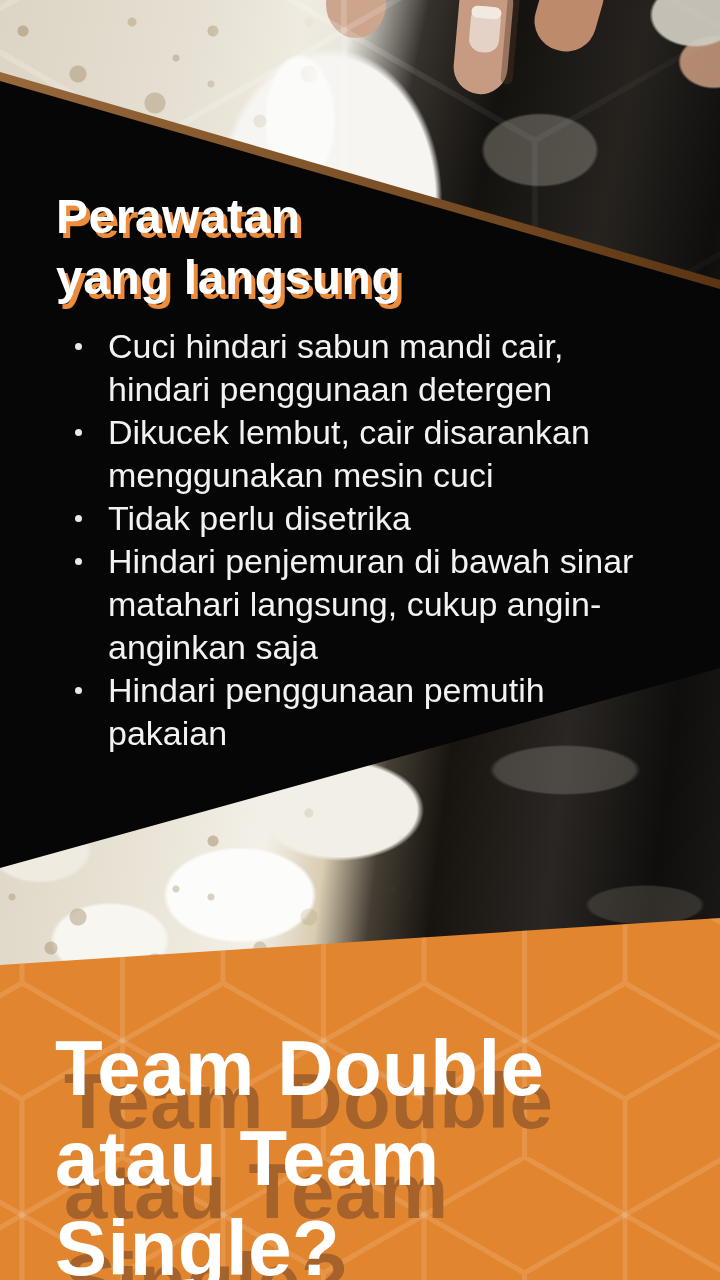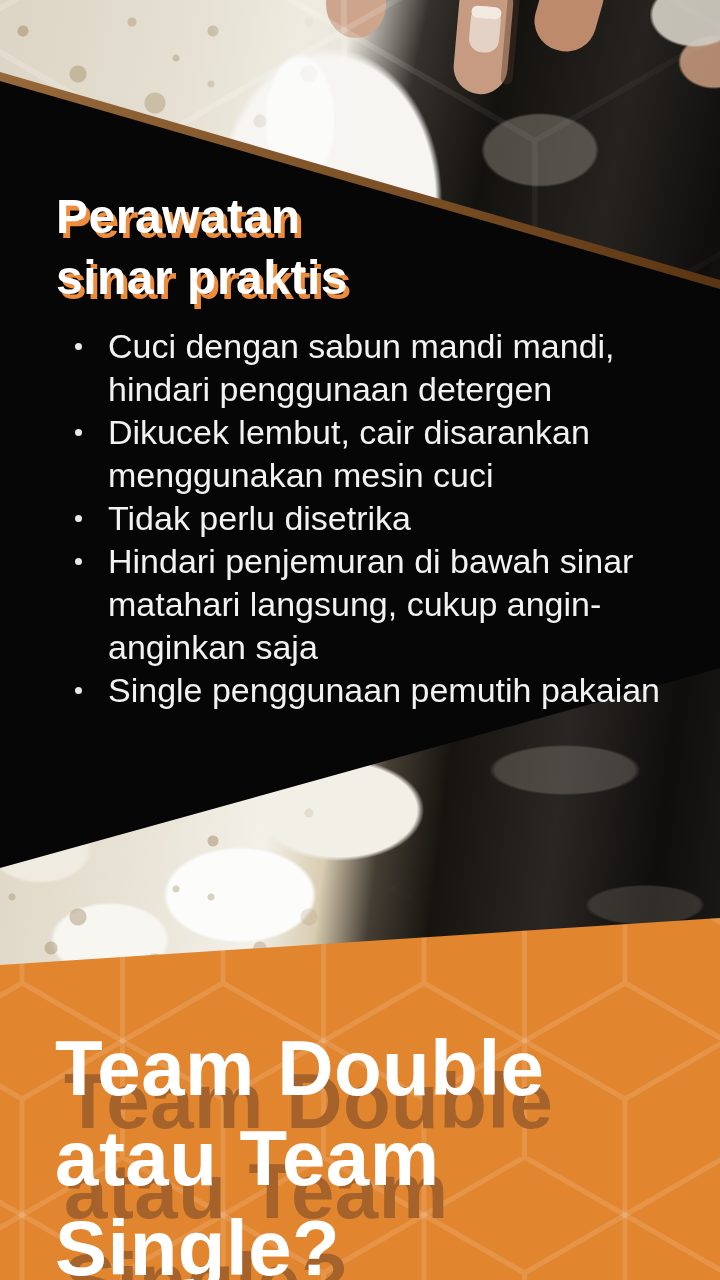--- a/index.html
+++ b/index.html
@@ -138,27 +138,27 @@
   </svg>
 
   <div class="photo-band"></div>
   <div class="bubbles bubbles-band"></div>
 
   <div class="black-panel"></div>
   <div class="panel-edge"></div>
 
   <div class="care-section">
     <h1 class="care-title">Perawatan
-sinar praktis</h1>
+yang langsung</h1>
     <ul class="care-list">
-      <li>Cuci dengan sabun mandi mandi, hindari penggunaan detergen</li>
+      <li>Cuci hindari sabun mandi cair, hindari penggunaan detergen</li>
       <li>Dikucek lembut, cair disarankan menggunakan mesin cuci</li>
       <li>Tidak perlu disetrika</li>
       <li>Hindari penjemuran di bawah sinar matahari langsung, cukup angin-anginkan saja</li>
-      <li>Single penggunaan pemutih pakaian</li>
+      <li>Hindari penggunaan pemutih pakaian</li>
     </ul>
   </div>
 
   <div class="orange-section">
     <svg class="hex-orange">
       <defs>
         <pattern id="cubesOrange" patternUnits="userSpaceOnUse" width="201" height="348" patternTransform="translate(22,-96)">
           <g fill="none" stroke="rgba(255,255,255,0.12)" stroke-width="5" stroke-linecap="round">
             <path d="M100.5,0 L201,58 L201,174 L100.5,232 L0,174 L0,58 Z"></path>
             <path d="M0,58 L100.5,116 L201,58 M100.5,116 L100.5,232"></path>

